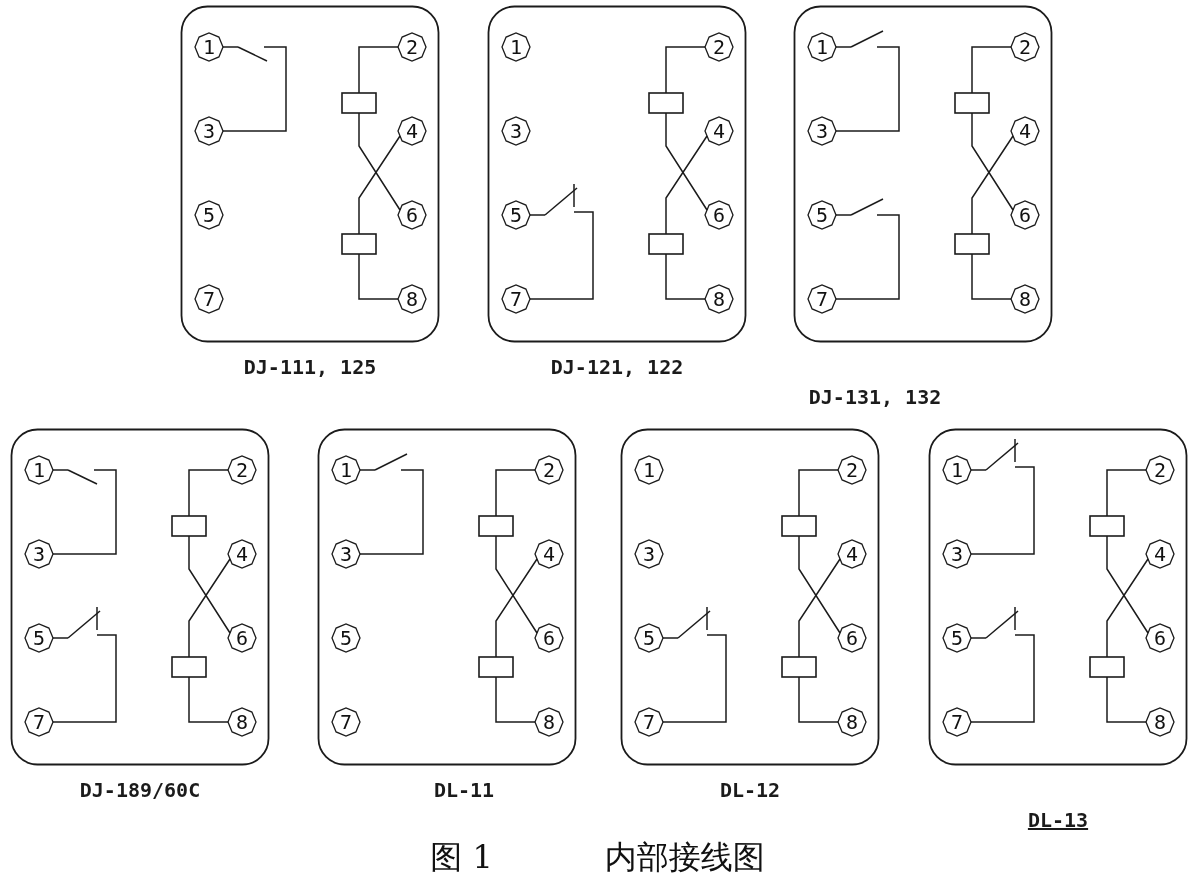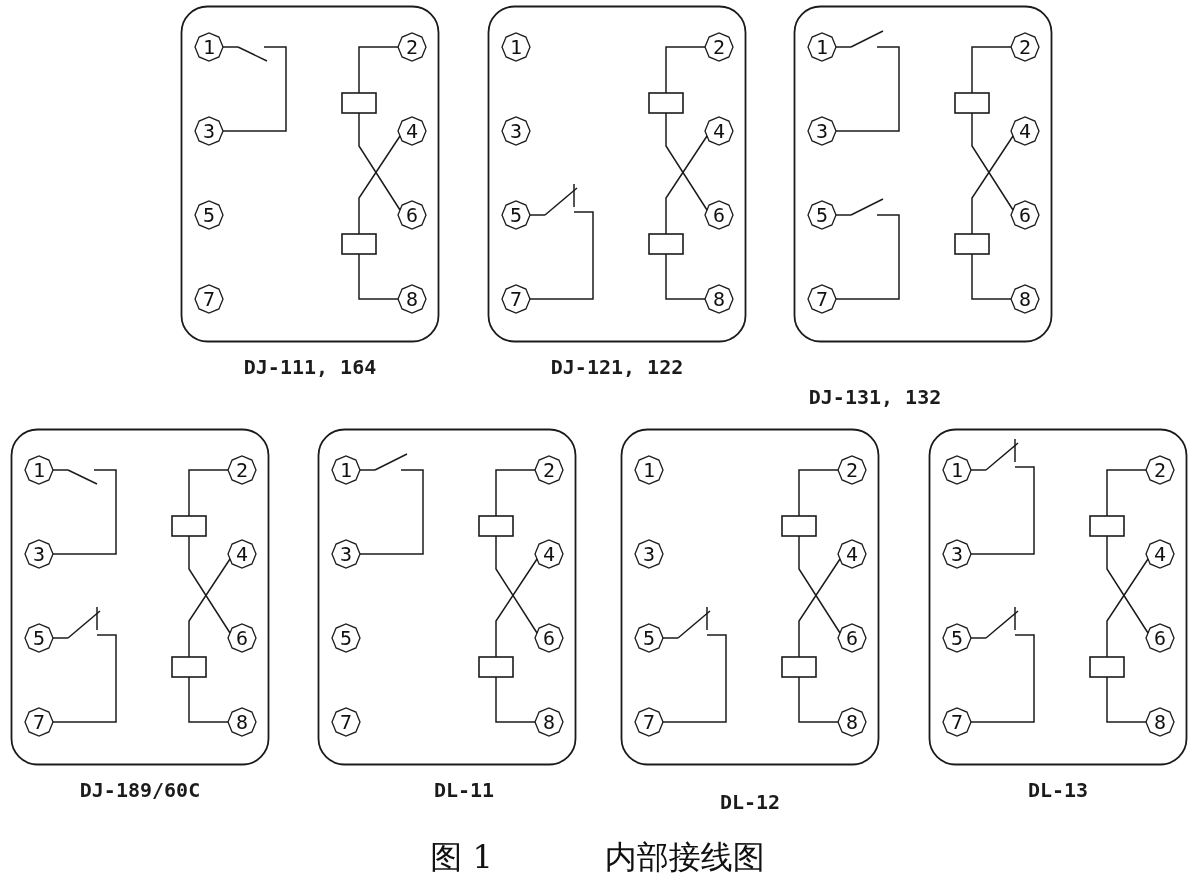--- a/index.html
+++ b/index.html
@@ -92,21 +92,21 @@
         <g>
           <polygon points="43.0,294.0 38.9,284.1 29.0,280.0 19.1,284.1 15.0,294.0 19.1,303.9 29.0,308.0 38.9,303.9" fill="none" stroke="#1b1b1b" stroke-width="1.3"></polygon>
           <text x="29" y="301" text-anchor="middle" font-size="20" font-family="&quot;DejaVu Sans Mono&quot;, monospace" fill="#111111">7</text>
         </g>
         <g>
           <polygon points="246.0,294.0 241.9,284.1 232.0,280.0 222.1,284.1 218.0,294.0 222.1,303.9 232.0,308.0 241.9,303.9" fill="none" stroke="#1b1b1b" stroke-width="1.3"></polygon>
           <text x="232" y="301" text-anchor="middle" font-size="20" font-family="&quot;DejaVu Sans Mono&quot;, monospace" fill="#111111">8</text>
         </g>
       </svg>
     </div>
-    <div class="diagram-label" style="left: 180px; top: 355px;">DJ-111, 164</div>
+    <div class="diagram-label" style="left: 180px; top: 355px;">DJ-111, 125</div>
     <div class="diagram" style="left: 487px; top: 5px;">
       <svg width="260" height="338" viewBox="0 0 260 338">
         <rect x="1.5" y="1.5" width="257" height="335" rx="26" ry="26" fill="none" stroke="#1b1b1b" stroke-width="1.8"></rect>
         <g>
           <path d="M218 42 H179 V88" fill="none" stroke="#1b1b1b" stroke-width="1.5"></path>
           <path d="M179 108 V141 L220 205" fill="none" stroke="#1b1b1b" stroke-width="1.5"></path>
           <path d="M220 131 L179 193 V229" fill="none" stroke="#1b1b1b" stroke-width="1.5"></path>
           <path d="M179 249 V294 H218" fill="none" stroke="#1b1b1b" stroke-width="1.5"></path>
         </g>
         <rect x="162" y="88" width="34" height="20" fill="none" stroke="#1b1b1b" stroke-width="1.6"></rect>
@@ -360,21 +360,21 @@
         <g>
           <polygon points="43.0,294.0 38.9,284.1 29.0,280.0 19.1,284.1 15.0,294.0 19.1,303.9 29.0,308.0 38.9,303.9" fill="none" stroke="#1b1b1b" stroke-width="1.3"></polygon>
           <text x="29" y="301" text-anchor="middle" font-size="20" font-family="&quot;DejaVu Sans Mono&quot;, monospace" fill="#111111">7</text>
         </g>
         <g>
           <polygon points="246.0,294.0 241.9,284.1 232.0,280.0 222.1,284.1 218.0,294.0 222.1,303.9 232.0,308.0 241.9,303.9" fill="none" stroke="#1b1b1b" stroke-width="1.3"></polygon>
           <text x="232" y="301" text-anchor="middle" font-size="20" font-family="&quot;DejaVu Sans Mono&quot;, monospace" fill="#111111">8</text>
         </g>
       </svg>
     </div>
-    <div class="diagram-label" style="left: 620px; top: 778px; margin-top: 12px;">DL-12</div>
+    <div class="diagram-label" style="left: 620px; top: 778px;">DL-12</div>
     <div class="diagram" style="left: 928px; top: 428px;">
       <svg width="260" height="338" viewBox="0 0 260 338">
         <rect x="1.5" y="1.5" width="257" height="335" rx="26" ry="26" fill="none" stroke="#1b1b1b" stroke-width="1.8"></rect>
         <g>
           <path d="M218 42 H179 V88" fill="none" stroke="#1b1b1b" stroke-width="1.5"></path>
           <path d="M179 108 V141 L220 205" fill="none" stroke="#1b1b1b" stroke-width="1.5"></path>
           <path d="M220 131 L179 193 V229" fill="none" stroke="#1b1b1b" stroke-width="1.5"></path>
           <path d="M179 249 V294 H218" fill="none" stroke="#1b1b1b" stroke-width="1.5"></path>
         </g>
         <rect x="162" y="88" width="34" height="20" fill="none" stroke="#1b1b1b" stroke-width="1.6"></rect>
@@ -418,18 +418,18 @@
         <g>
           <polygon points="43.0,294.0 38.9,284.1 29.0,280.0 19.1,284.1 15.0,294.0 19.1,303.9 29.0,308.0 38.9,303.9" fill="none" stroke="#1b1b1b" stroke-width="1.3"></polygon>
           <text x="29" y="301" text-anchor="middle" font-size="20" font-family="&quot;DejaVu Sans Mono&quot;, monospace" fill="#111111">7</text>
         </g>
         <g>
           <polygon points="246.0,294.0 241.9,284.1 232.0,280.0 222.1,284.1 218.0,294.0 222.1,303.9 232.0,308.0 241.9,303.9" fill="none" stroke="#1b1b1b" stroke-width="1.3"></polygon>
           <text x="232" y="301" text-anchor="middle" font-size="20" font-family="&quot;DejaVu Sans Mono&quot;, monospace" fill="#111111">8</text>
         </g>
       </svg>
     </div>
-    <div class="diagram-label" style="left: 928px; top: 778px;">DL-13</div>
+    <div class="diagram-label" style="left: 928px; top: 808px; text-decoration: underline;">DL-13</div>
     <div class="figure-caption">
       <span>图 1</span>
       <span>内部接线图</span>
     </div>
   </div>
 
 </body></html>

